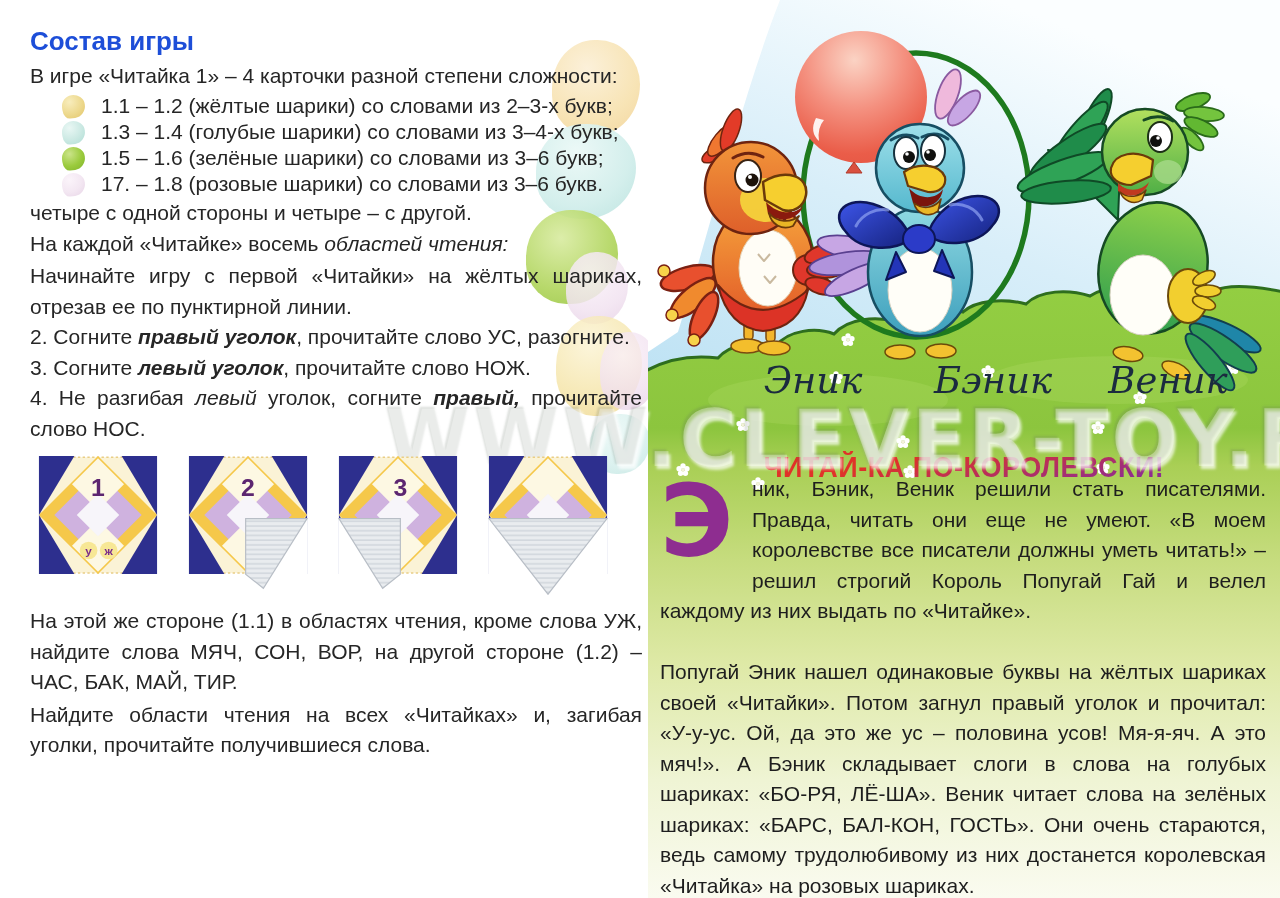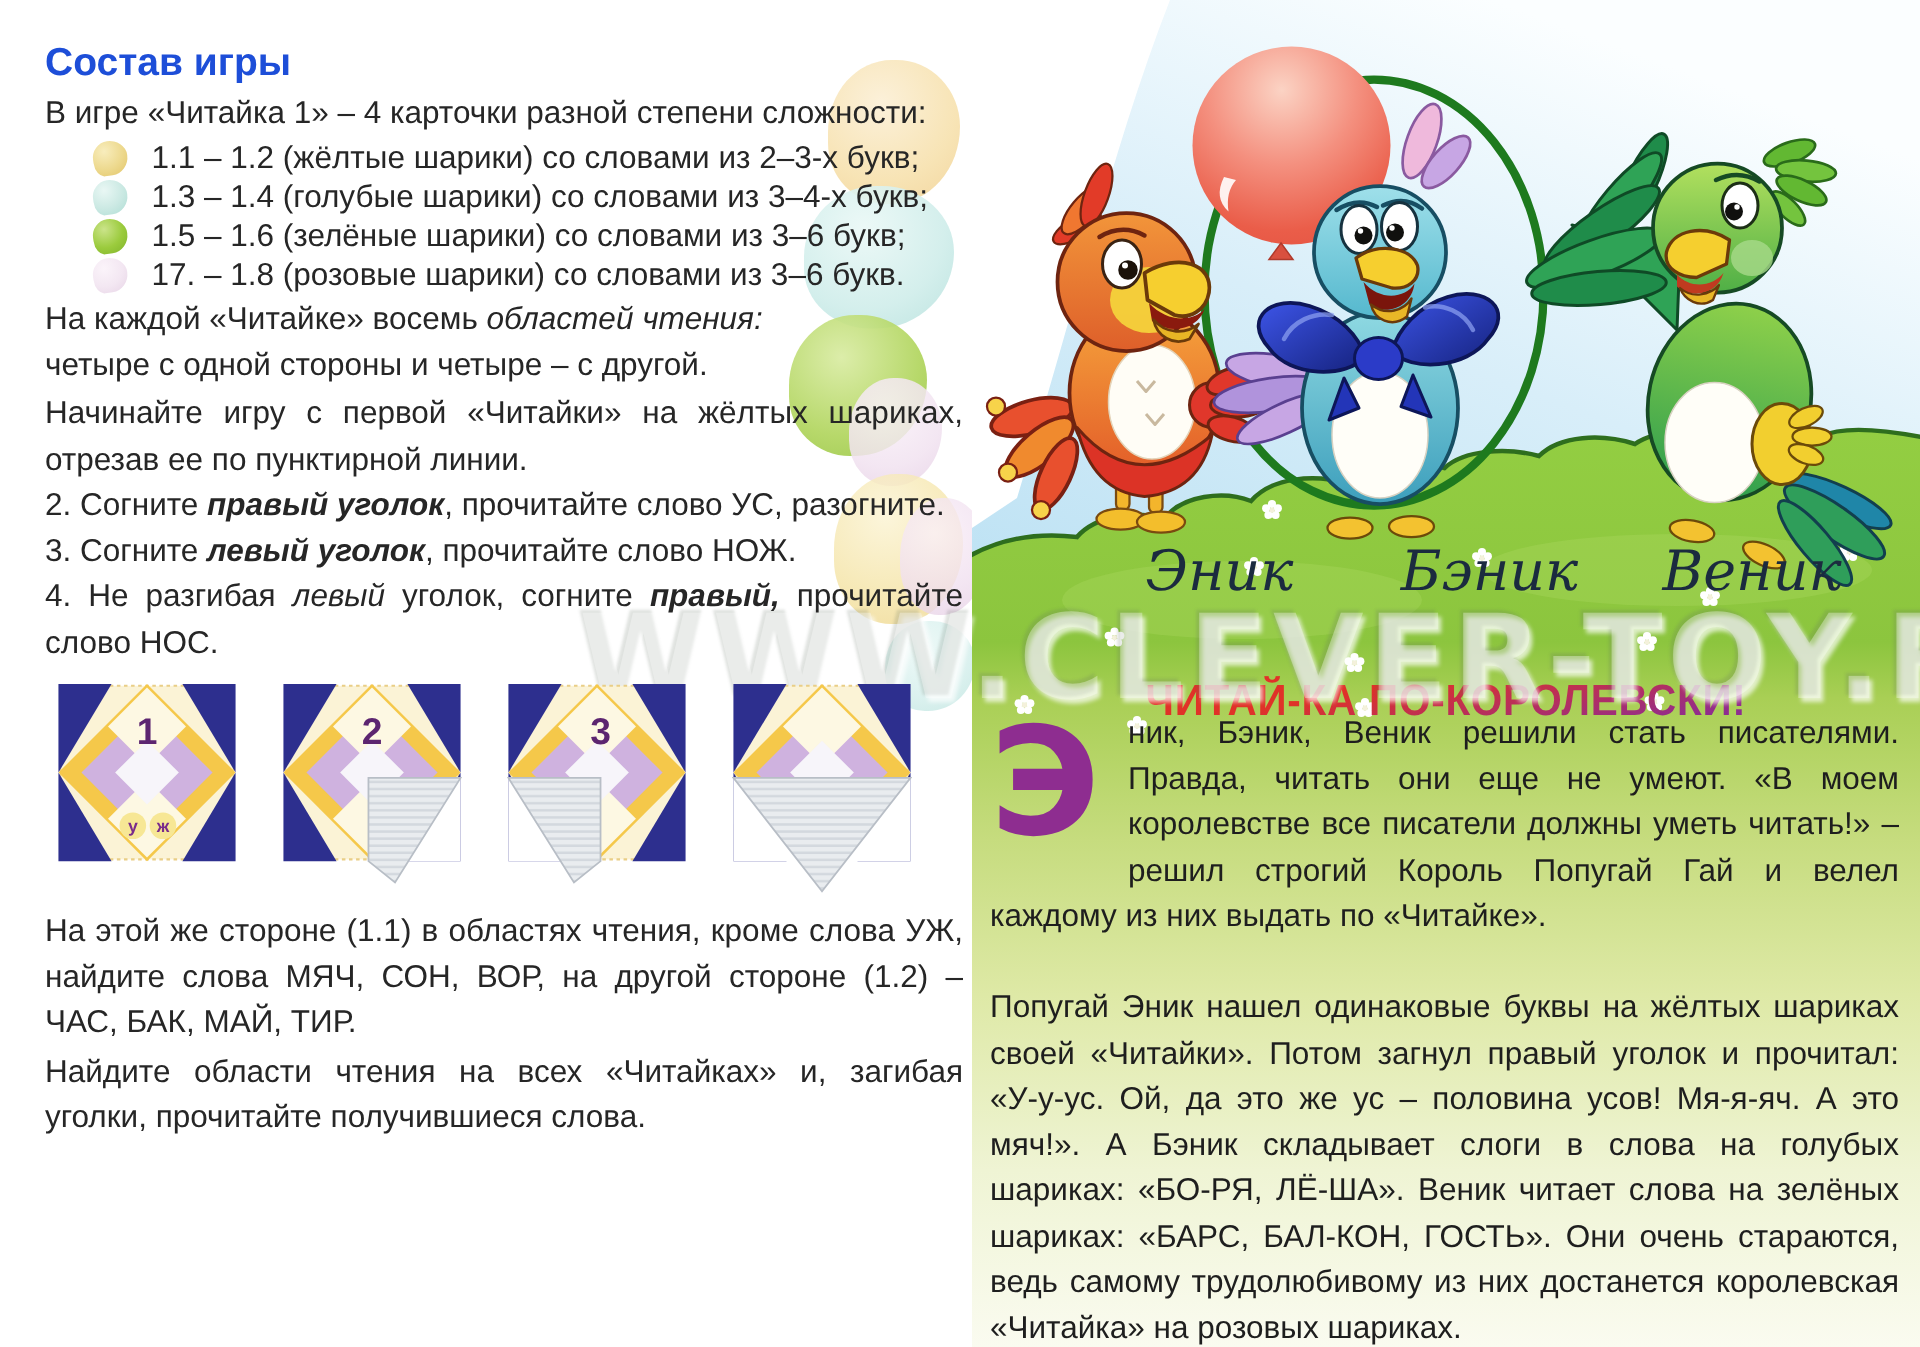--- a/index.html
+++ b/index.html
@@ -4,21 +4,21 @@
 <style>
   html,body{margin:0;padding:0;}
   body{width:1280px;height:898px;position:relative;overflow:hidden;background:#ffffff;
        font-family:"Liberation Sans",sans-serif;color:#262626;}
   
   .left-col{position:absolute;left:30px;top:26px;width:612px;z-index:4;}
   h1.sec{font-size:26px;font-weight:bold;color:#1d4ed8;margin:0 0 7px 0;}
   h1.sec.second{margin-top:16px;}
   .intro{font-size:21px;margin:0 0 6px 0;}
   .blist{list-style:none;margin:0;padding:0;}
-  .blist li{display:flex;align-items:flex-start;margin:2px 0;padding-left:32px;}
+  .blist li{display:flex;align-items:flex-end;margin:2px 0;padding-left:32px;}
   .bub-ico{width:23px;height:23px;flex:0 0 23px;margin-right:16px;transform:rotate(-8deg);
            border-radius:63% 70% 66% 38% / 64% 62% 70% 56%;}
   .bub-ico.yellow{background:radial-gradient(circle at 35% 28%,#F8EDBD,#EDD98E 55%,#E2C569);}
   .bub-ico.blue{background:radial-gradient(circle at 35% 28%,#E9F7F4,#CBE9E3 55%,#AEDDD4);}
   .bub-ico.green{background:radial-gradient(circle at 35% 28%,#CBE48A,#9BCB3D 55%,#7FB32A);}
   .bub-ico.pink{background:radial-gradient(circle at 35% 28%,#FBF4FA,#F3E7F2 55%,#E7D4E6);}
   .li-text{font-size:21px;}
   p.body{font-size:21px;line-height:30.5px;margin:0;}
   p.body.just{text-align:justify;}
   p.body.gap{margin-top:2px;}
@@ -101,22 +101,22 @@
     <li>
       <span class="bub-ico green"></span>
       <span class="li-text">1.5 – 1.6 (зелёные шарики) со словами из 3–6 букв;</span>
       </li>
     <li>
       <span class="bub-ico pink"></span>
       <span class="li-text">17. – 1.8 (розовые шарики) со словами из 3–6 букв.</span>
       </li>
   </ul>
 
+  <p class="body"><span>четыре с одной стороны и четыре – с другой.</span></p>
   <p class="body"><span>На каждой «Читайке» восемь </span><span style="font-style: italic;">областей чтения:</span></p>
-  <p class="body"><span>четыре с одной стороны и четыре – с другой.</span></p>
   <p class="body just gap"><span>Начинайте игру с первой «Читайки» на жёлтых шариках, отрезав ее по пунктирной линии.</span></p>
   <p class="body"><span>2. Согните </span><span style="font-weight: bold; font-style: italic;">правый уголок</span><span>, прочитайте слово УС, разогните.</span></p>
   <p class="body"><span>3. Согните </span><span style="font-weight: bold; font-style: italic;">левый уголок</span><span>, прочитайте слово НОЖ.</span></p>
   <p class="body just"><span>4. Не разгибая </span><span style="font-style: italic;">левый</span><span> уголок, согните </span><span style="font-weight: bold; font-style: italic;">правый,</span><span> прочитайте слово НОС.</span></p>
 
   <div class="cards-row">
     <svg class="card" viewBox="0 0 100 127">
       <rect x="1" y="1" width="98" height="98" fill="#FBF3D6" stroke="#E9CE86" stroke-width="1.2" stroke-dasharray="2 2"></rect>
       <polygon points="50,0 100,50 50,100 0,50" fill="#F5C84A"></polygon>
       <polygon points="50,13 87,50 50,87 13,50" fill="#CFB2DF"></polygon>

